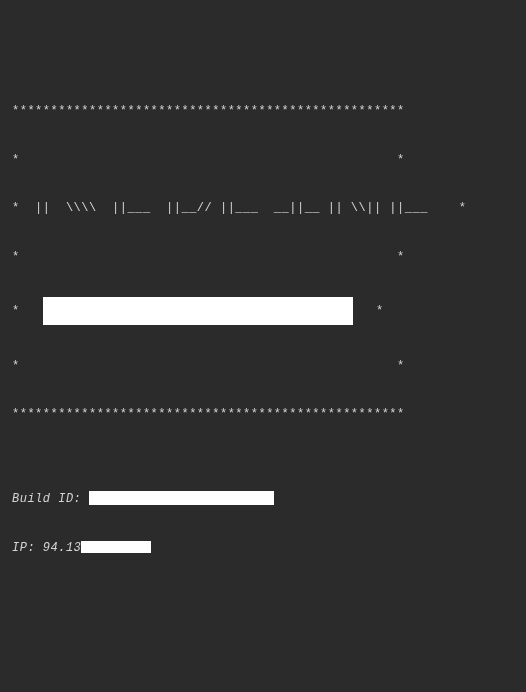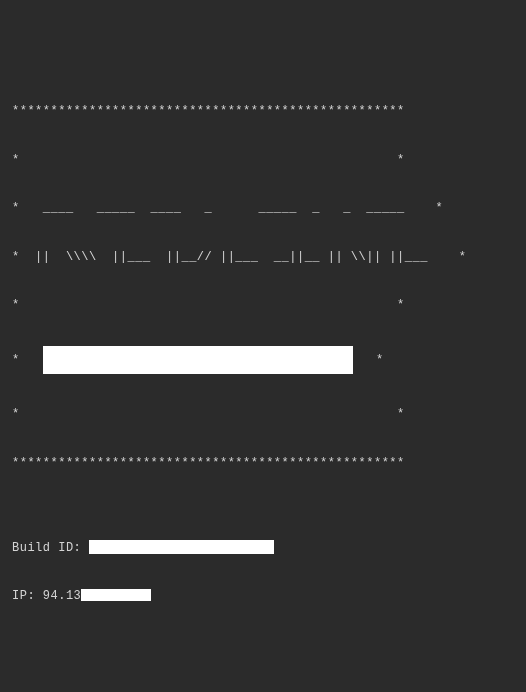--- a/index.html
+++ b/index.html
@@ -24,33 +24,32 @@
       height: 14px;
       vertical-align: middle;
       margin-top: -2px;
     }
     .redaction-big {
       display: inline-block;
       background: #ffffff;
       height: 28px;
       vertical-align: middle;
     }
-    .info-row { display: block; }
+    .info-row { display: block; font-style: italic; }
     .label { display: inline; }
     .value { display: inline; }
   </style>
 </head>
 <body>
 
 
 
 <div class="top-panel">
   <span class="ascii-line">***************************************************</span>
   <span class="ascii-line">*                                                 *</span>
-  <span class="ascii-line">*   ____   _____  ____   _      _____  _   _  _____    *</span>
   <span class="ascii-line">*  ||  \\\\  ||___  ||__// ||___  __||__ || \\|| ||___    *</span>
   <span class="ascii-line">*                                                 *</span>
   <span class="ascii-line">*   <span class="redaction-big" style="width:310px"></span>   *</span>
   <span class="ascii-line">*                                                 *</span>
   <span class="ascii-line">***************************************************</span>
   <div style="height:4px"></div>
   <span class="info-row"><span class="label">Build ID:</span> <span class="redaction" style="width:185px"></span></span>
   <span class="info-row"><span class="label">IP:</span> <span class="value">94.13</span><span class="redaction" style="width:70px;height:12px"></span></span>
   
   

